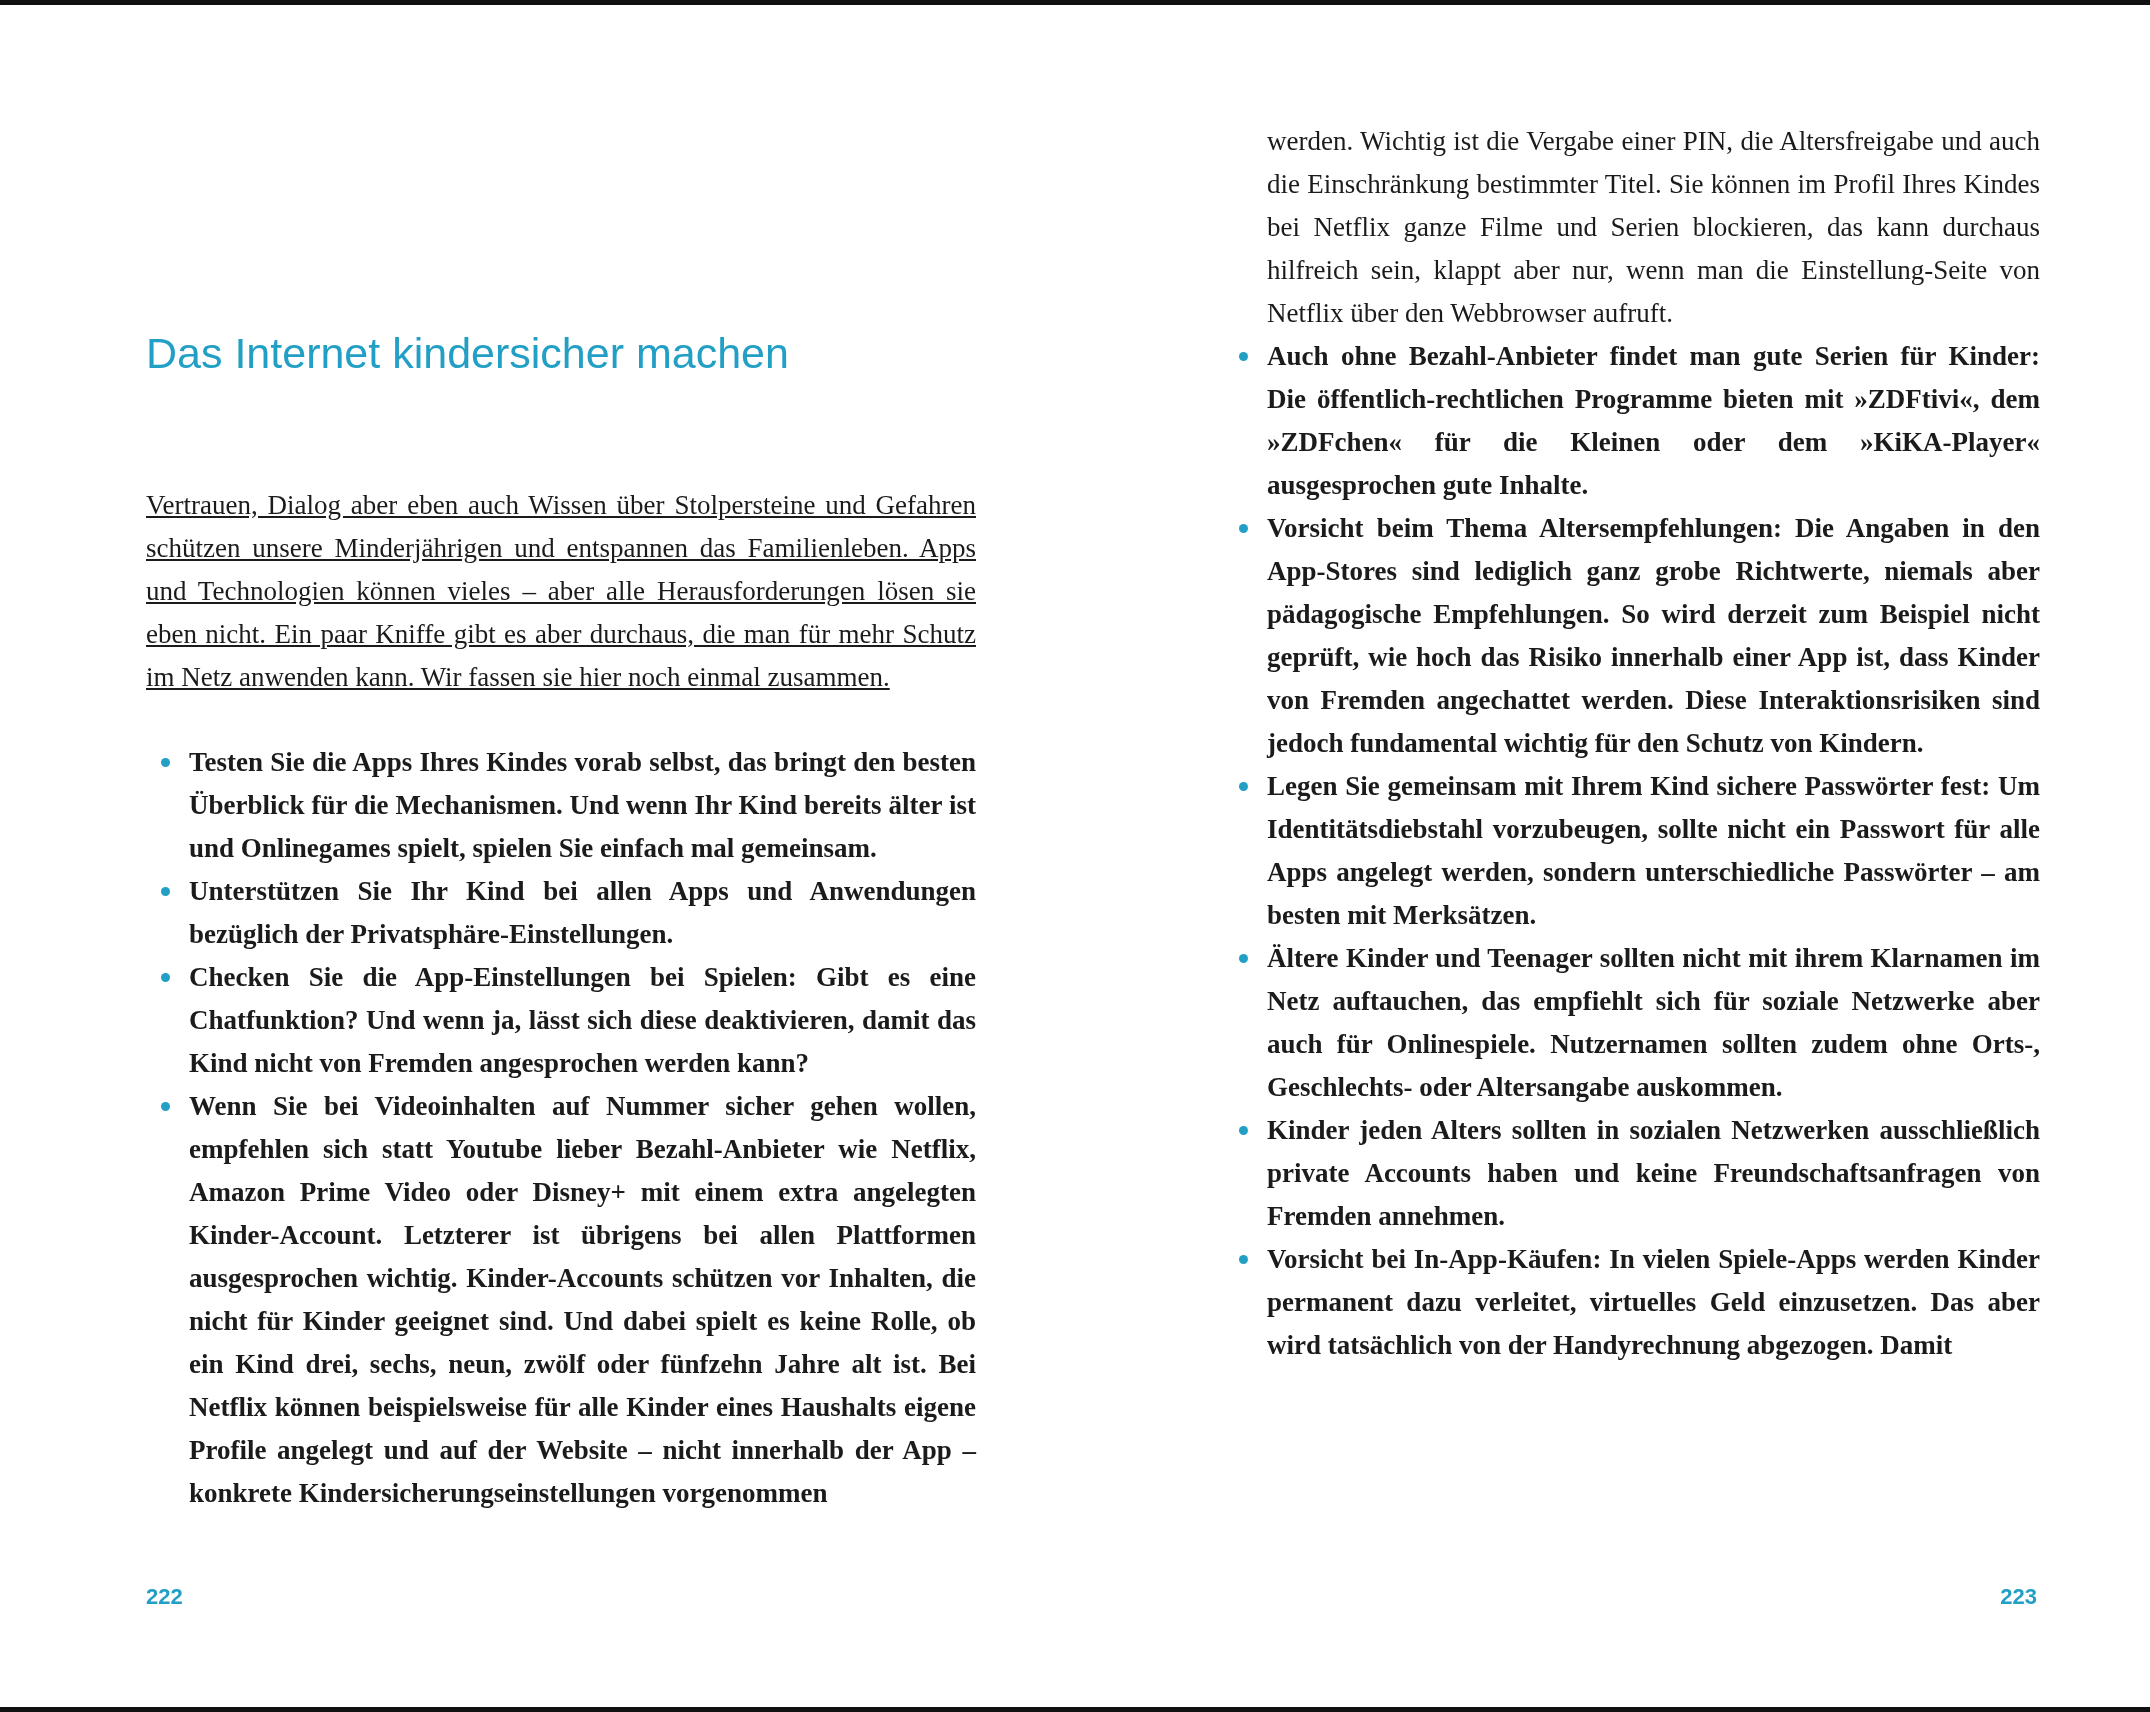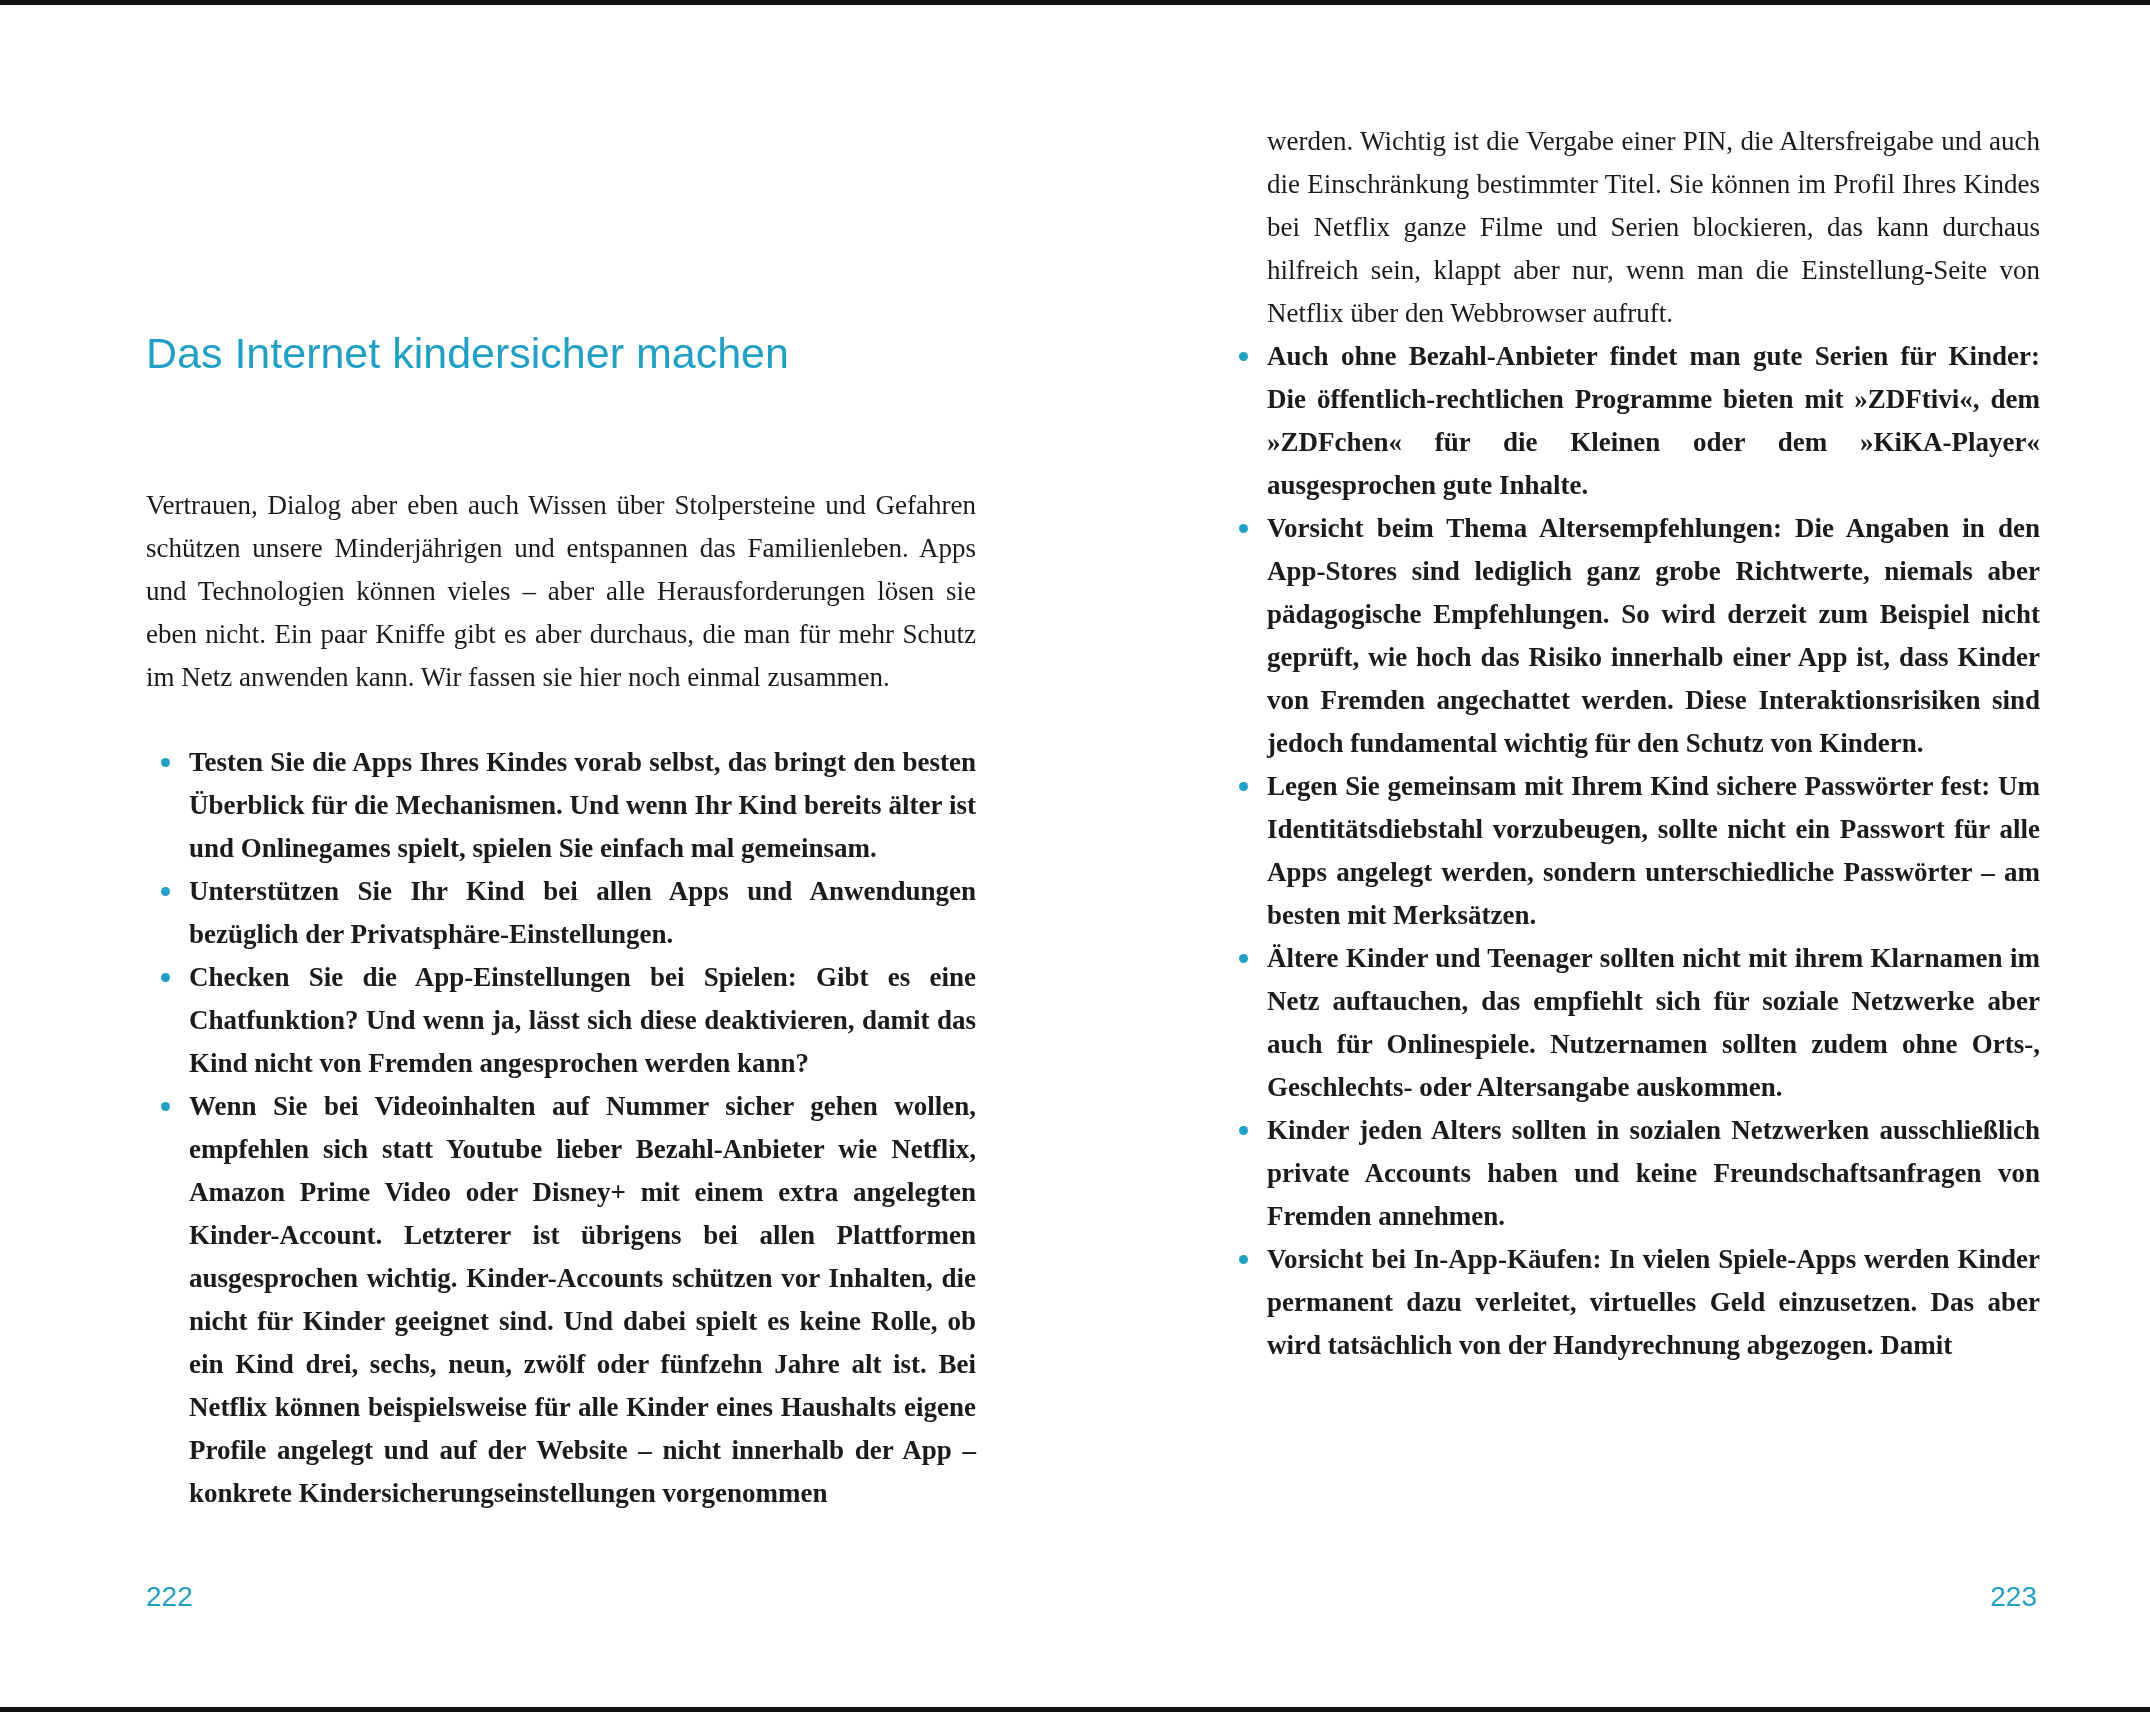--- a/index.html
+++ b/index.html
@@ -40,21 +40,21 @@
     margin: 0 0 105px 0;
     font-family: "Liberation Sans", sans-serif;
     font-weight: 400;
     font-size: 43px;
     line-height: 51px;
     color: var(--accent, #229fc5);
     text-align: left;
     hyphens: none;
   }
 
-  .intro { margin: 12px 0 42px 0; }
+  .intro { margin: 12px 0 42px 0; text-decoration: underline; }
 
   .continuation {
     margin: 0;
     padding-left: 43px;
   }
 
   .bullets {
     margin: 0;
     padding: 0;
     list-style: none;
@@ -71,22 +71,22 @@
     width: 9.4px;
     height: 9.4px;
     border-radius: 50%;
     background: var(--accent, #229fc5);
   }
 
   .pagenum {
     position: absolute;
     top: 1585px;
     font-family: "Liberation Sans", sans-serif;
-    font-weight: 400;
-    font-size: 28px;
+    font-weight: 700;
+    font-size: 22px;
     line-height: 23px;
     color: var(--accent, #229fc5);
   }
   .pagenum-left  { left: 146px; }
   .pagenum-right { right: 114px; }
 </style>
 </head>
 <body>
 
 <div class="spread">

